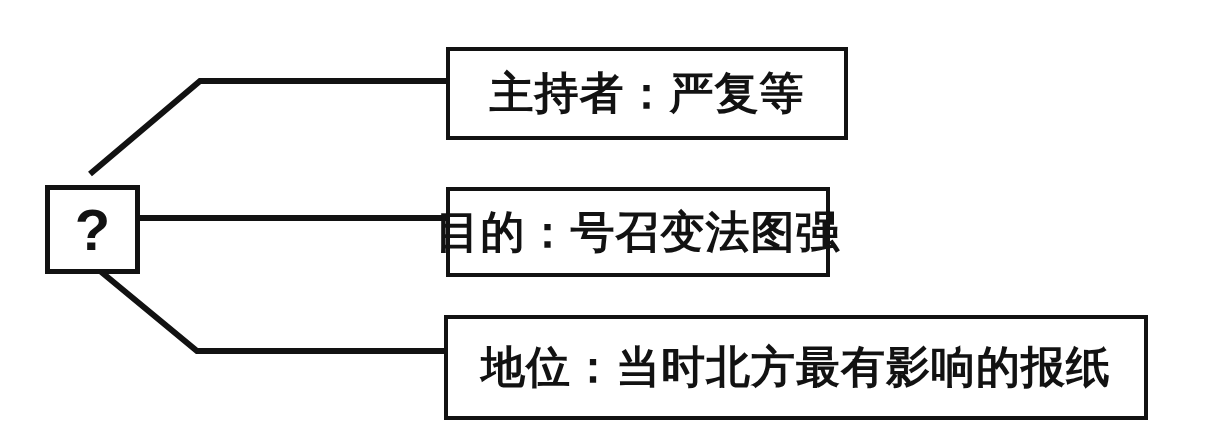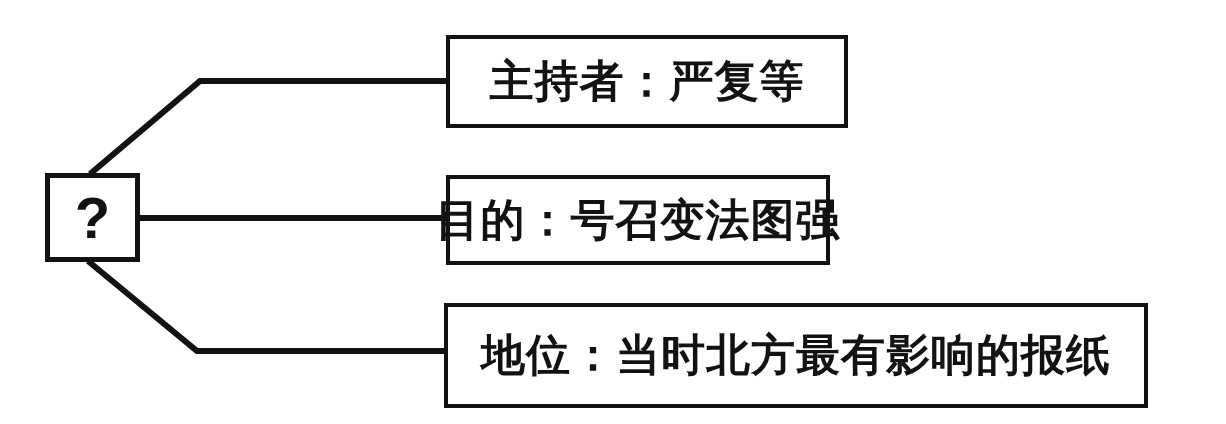--- a/index.html
+++ b/index.html
@@ -35,20 +35,21 @@
     position: absolute;
     box-sizing: border-box;
     background: #ffffff;
     border: 4px solid #121212;
     display: flex;
     align-items: center;
     justify-content: center;
     color: #121212;
     font-weight: 700;
     white-space: nowrap;
+    margin-top: 12px;
   }
   .root {
     left: 45px;
     top: 173px;
     width: 95px;
     height: 89px;
     border-width: 5px;
     font-size: 58px;
   }
   .branch {

